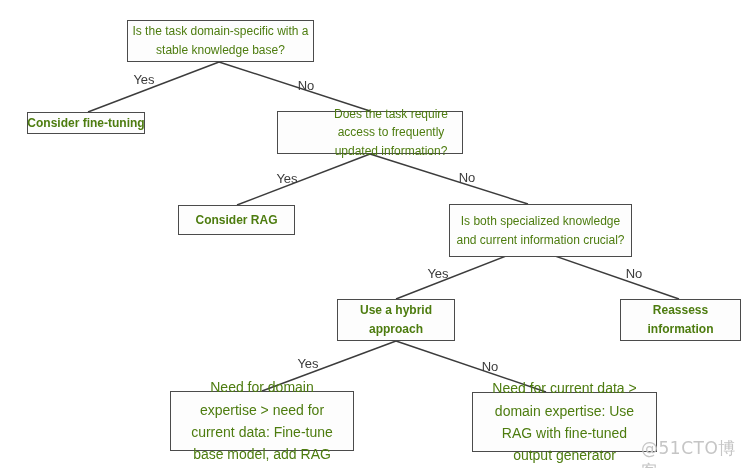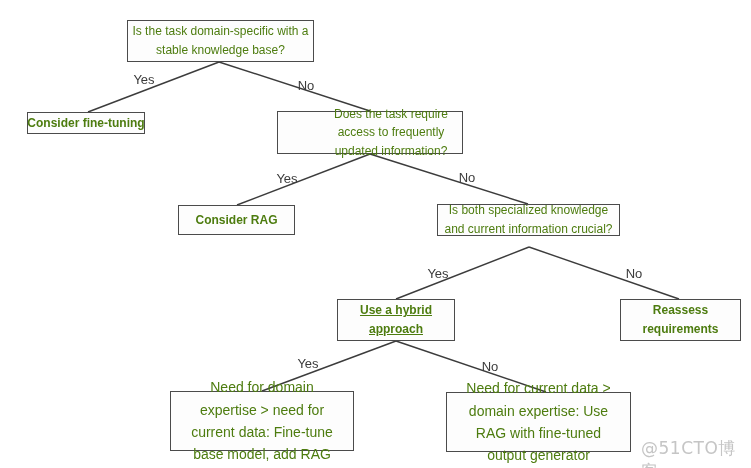--- a/index.html
+++ b/index.html
@@ -40,25 +40,25 @@
     font-size:17px;
     color:#c5c5c5;
     letter-spacing:0.5px;
     font-family:"DejaVu Sans","Liberation Sans",sans-serif;
   }
   
   #n-root      {left:127px;top:20px; width:187px;height:42px;}
   #n-finetune  {left:27px; top:112px;width:118px;height:22px;}
   #n-updated   {left:277px;top:111px;width:186px;height:43px;padding-left:43px;}
   #n-rag       {left:178px;top:205px;width:117px;height:30px;}
-  #n-crucial   {left:437px;top:204px;width:183px;height:32px;}
-  #n-hybrid    {left:337px;top:299px;width:118px;height:42px;text-decoration:underline;}
+  #n-crucial   {left:449px;top:204px;width:183px;height:53px;}
+  #n-hybrid    {left:337px;top:299px;width:118px;height:42px;}
   #n-reassess  {left:620px;top:299px;width:121px;height:42px;}
   #n-ft-rag    {left:170px;top:391px;width:184px;height:60px;}
-  #n-rag-gen   {left:446px;top:392px;width:185px;height:60px;}
+  #n-rag-gen   {left:472px;top:392px;width:185px;height:60px;}
   
   #l-yes1{left:144px;top:79px;}
   #l-no1 {left:306px;top:85px;}
   #l-yes2{left:287px;top:178px;}
   #l-no2 {left:467px;top:177px;}
   #l-yes3{left:438px;top:273px;}
   #l-no3 {left:634px;top:273px;}
   #l-yes4{left:308px;top:363px;}
   #l-no4 {left:490px;top:366px;}
 </style>
@@ -83,21 +83,21 @@
   <div id="n-finetune" class="node action oneline">Consider fine-tuning</div>
 
   <div id="n-updated" class="node question">Does the task require access to frequently updated information?</div>
 
   <div id="n-rag" class="node action oneline">Consider RAG</div>
 
   <div id="n-crucial" class="node question">Is both specialized knowledge and current information crucial?</div>
 
   <div id="n-hybrid" class="node action">Use a hybrid approach</div>
 
-  <div id="n-reassess" class="node action">Reassess requirements</div>
+  <div id="n-reassess" class="node action">Reassess information</div>
 
   <div id="n-ft-rag" class="node result">Need for domain expertise &gt; need for current data: Fine-tune base model, add RAG</div>
 
   <div id="n-rag-gen" class="node result">Need for current data &gt; domain expertise: Use RAG with fine-tuned output generator</div>
 
   <span id="l-yes1" class="edge-label">Yes</span>
   <span id="l-no1" class="edge-label">No</span>
   <span id="l-yes2" class="edge-label">Yes</span>
   <span id="l-no2" class="edge-label">No</span>
   <span id="l-yes3" class="edge-label">Yes</span>

